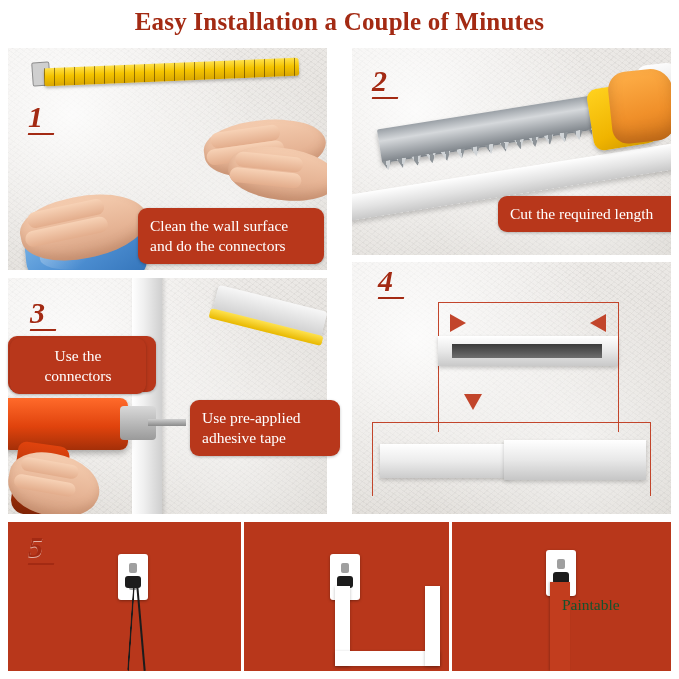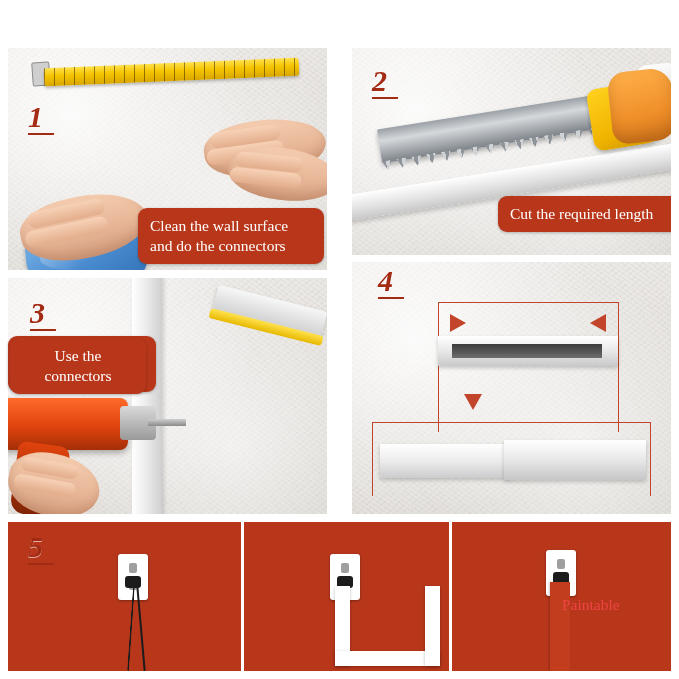--- a/index.html
+++ b/index.html
@@ -339,33 +339,34 @@
   }
   .white-cover {
     position: absolute;
     background: #ffffff;
     box-shadow: 0 1px 3px rgba(0,0,0,0.25);
   }
   #cap5 {
     left: 562px; top: 595px;
     width: 104px;
     background: transparent;
-    color: #ef4444;
+    color: #14532d;
     font-size: 15.5px;
     line-height: 1.3;
     padding: 0;
     box-shadow: none;
     z-index: 60;
   }
 </style>
 </head>
 <body>
 
 <div class="page">
 
+  <div class="title">Easy Installation a Couple of Minutes</div>
 
   <div class="panel" id="panel1">
     <div class="wall"></div>
 
     <div class="tape-hook"></div>
     <div class="tape">
       <div class="ticks"></div>
     </div>
 
     <div class="hand h1">
@@ -415,20 +416,21 @@
     <div class="drill-chuck"></div>
     <div class="drill-bit"></div>
     <div class="hand h4">
       <div class="finger" style="left:10px; top:8px; width:58px; height:14px;"></div>
       <div class="finger" style="left:6px; top:26px; width:62px; height:14px;"></div>
     </div>
 
     <div class="stepnum underline" style="left:22px; top:20px;">3</div>
   </div>
   <div class="caption" id="cap3a">Use screw on textured wall</div>
+  <div class="caption" id="cap3b">Use pre-applied adhesive tape</div>
 
   <div class="panel" id="panel4">
     <div class="wall"></div>
 
     <div class="p4line" style="left:86px; top:40px; width:1px; height:130px;"></div>
     <div class="p4line" style="left:266px; top:40px; width:1px; height:130px;"></div>
     <div class="p4line" style="left:86px; top:40px; width:181px; height:1px;"></div>
     <div class="p4line" style="left:20px; top:160px; width:278px; height:1px;"></div>
     <div class="p4line" style="left:20px; top:160px; width:1px; height:74px;"></div>
     <div class="p4line" style="left:298px; top:160px; width:1px; height:74px;"></div>

